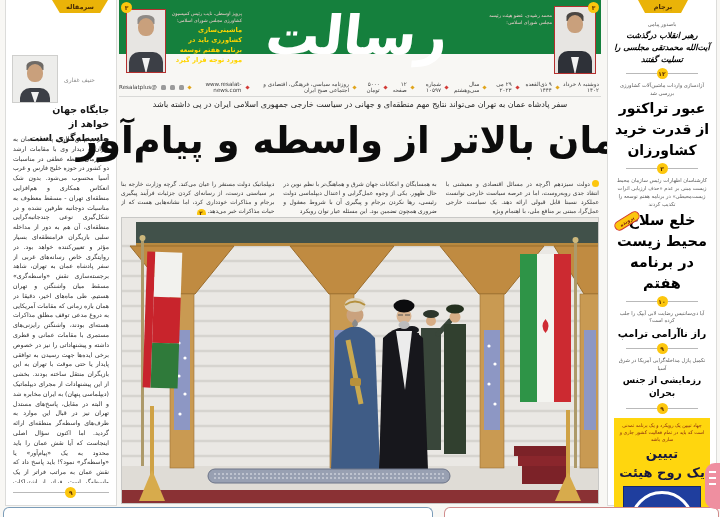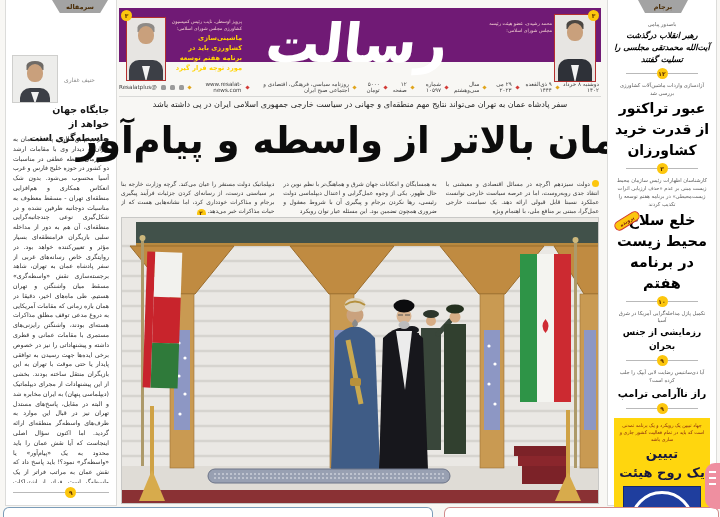--- a/index.html
+++ b/index.html
@@ -1,41 +1,41 @@
 <!DOCTYPE html>
 <html lang="fa"><head>
 <meta charset="utf-8">
 <style>
   html,body{margin:0;padding:0;}
   body{width:720px;height:517px;overflow:hidden;background:#f6f5f2;font-family:"DejaVu Sans",sans-serif;}
   .stage{position:relative;width:720px;height:517px;background:#f8f7f4;}
   .panel{position:absolute;background:#fff;border:1px solid #dcdcda;border-top:none;box-sizing:border-box;}
   
-  .tab{position:absolute;top:0;height:13px;background:#a3a3a3;clip-path:polygon(0 0,100% 0,86% 100%,14% 100%);
+  .tab{position:absolute;top:0;height:13px;background:#eab308;clip-path:polygon(0 0,100% 0,86% 100%,14% 100%);
        font-size:6.5px;font-weight:bold;color:#4a2c05;display:flex;align-items:center;justify-content:center;z-index:5;}
   
   .numline{display:flex;align-items:center;gap:0;}
   .numline .ln{flex:1;height:1px;background:#b9b9b9;}
   .numcirc{width:11px;height:11px;border-radius:50%;background:#fcc60d;color:#5a2d00;font-size:6px;font-weight:bold;
            display:flex;align-items:center;justify-content:center;flex:0 0 auto;}
   
   .ed{left:5px;top:0;width:112px;height:506px;}
   .ed-inner{position:absolute;inset:0;padding:0 7px;direction:rtl;}
   .ed-photo{position:absolute;top:55px;right:58px;width:44px;height:46px;background:#ededeb;border:1px solid #cfcfcd;overflow:hidden;}
   .avatar-head{position:absolute;left:50%;top:8px;transform:translateX(-50%);width:16px;height:18px;border-radius:50% 50% 45% 45%;background:#c9a07c;}
   .avatar-hair{position:absolute;left:50%;top:5px;transform:translateX(-50%);width:17px;height:9px;border-radius:50% 50% 0 0;background:#6e6a66;}
   .avatar-body{position:absolute;left:50%;bottom:-2px;transform:translateX(-50%);width:30px;height:16px;border-radius:10px 10px 0 0;background:#3c3f46;}
   .avatar-shirt{position:absolute;left:50%;bottom:-2px;transform:translateX(-50%);width:8px;height:12px;background:#f2f2f2;clip-path:polygon(0 0,100% 0,50% 100%);}
   .ed-author{position:absolute;top:76px;right:7px;left:58px;font-size:6px;color:#8a8a8a;text-align:left;direction:rtl;}
   .ed-title{position:absolute;top:103px;right:7px;left:7px;font-size:9.5px;font-weight:bold;color:#141414;direction:rtl;text-align:right;line-height:1.45;}
   .ed-body{position:absolute;top:134px;right:7px;left:7px;bottom:22px;font-size:6.2px;line-height:1.58;color:#2c2c2c;
            direction:rtl;text-align:justify;overflow:hidden;}
   .ed-foot{position:absolute;left:7px;right:7px;bottom:7px;}
   
-  .mast{position:absolute;left:119px;top:8px;width:482px;height:54px;background:#701a75;}
+  .mast{position:absolute;left:119px;top:0;width:482px;height:54px;background:#15803d;}
   .corner-num{position:absolute;top:2px;width:11px;height:11px;border-radius:50%;background:#fcc60d;color:#5a2d00;
               font-size:6px;font-weight:bold;display:flex;align-items:center;justify-content:center;z-index:6;}
   .mast-photo{position:absolute;background:#e7e5e2;border:1px solid #b5302f;overflow:hidden;}
   .mast-story{position:absolute;direction:rtl;text-align:right;}
   .mast-kicker{font-size:4.7px;color:#f3cfd0;line-height:1.4;}
   .mast-title{font-size:6.6px;font-weight:bold;color:#ffd400;line-height:1.5;margin-top:2px;}
   .logo{position:absolute;left:120px;right:126px;top:-4px;height:78px;display:flex;align-items:center;justify-content:center;
         color:#fff;font-size:54px;font-weight:bold;transform:skewX(-6deg);letter-spacing:-2px;}
   
   .dateline{position:absolute;left:119px;top:80px;width:482px;height:14px;display:flex;direction:rtl;align-items:center;
@@ -313,32 +313,32 @@
         <div class="ribbon">پرونده</div>
         <div class="sb-h" style="font-size:14.5px;font-weight:900;line-height:1.45;">خلع سلاح محیط زیست در برنامه هفتم</div>
         <div class="numline sb-div">
           <span class="ln"></span>
           <span class="numcirc">۱۰</span>
           <span class="ln"></span>
         </div>
       </div>
 
       <div>
+        <div class="sb-pre">آیا دی‌سانتیس رضایت لابی آیپک را جلب کرده است؟</div>
+        <div class="sb-h" style="font-size:10px;">راز ناآرامی ترامپ</div>
+        <div class="numline sb-div">
+          <span class="ln"></span>
+          <span class="numcirc">۹</span>
+          <span class="ln"></span>
+        </div>
+      </div>
+
+      <div>
         <div class="sb-pre">تکمیل پازل مداخله‌گرایی آمریکا در شرق آسیا</div>
         <div class="sb-h" style="font-size:9px;">رزمایشی از جنس بحران</div>
-        <div class="numline sb-div">
-          <span class="ln"></span>
-          <span class="numcirc">۹</span>
-          <span class="ln"></span>
-        </div>
-      </div>
-
-      <div>
-        <div class="sb-pre">آیا دی‌سانتیس رضایت لابی آیپک را جلب کرده است؟</div>
-        <div class="sb-h" style="font-size:10px;">راز ناآرامی ترامپ</div>
         <div class="numline sb-div">
           <span class="ln"></span>
           <span class="numcirc">۹</span>
           <span class="ln"></span>
         </div>
       </div>
 
       <div class="ad">
         <div class="ad-pre">جهاد تبیین یک رویکرد و یک برنامه تمدنی است که باید در تمام فعالیت کشور جاری و ساری باشد</div>
         <div class="ad-title">

